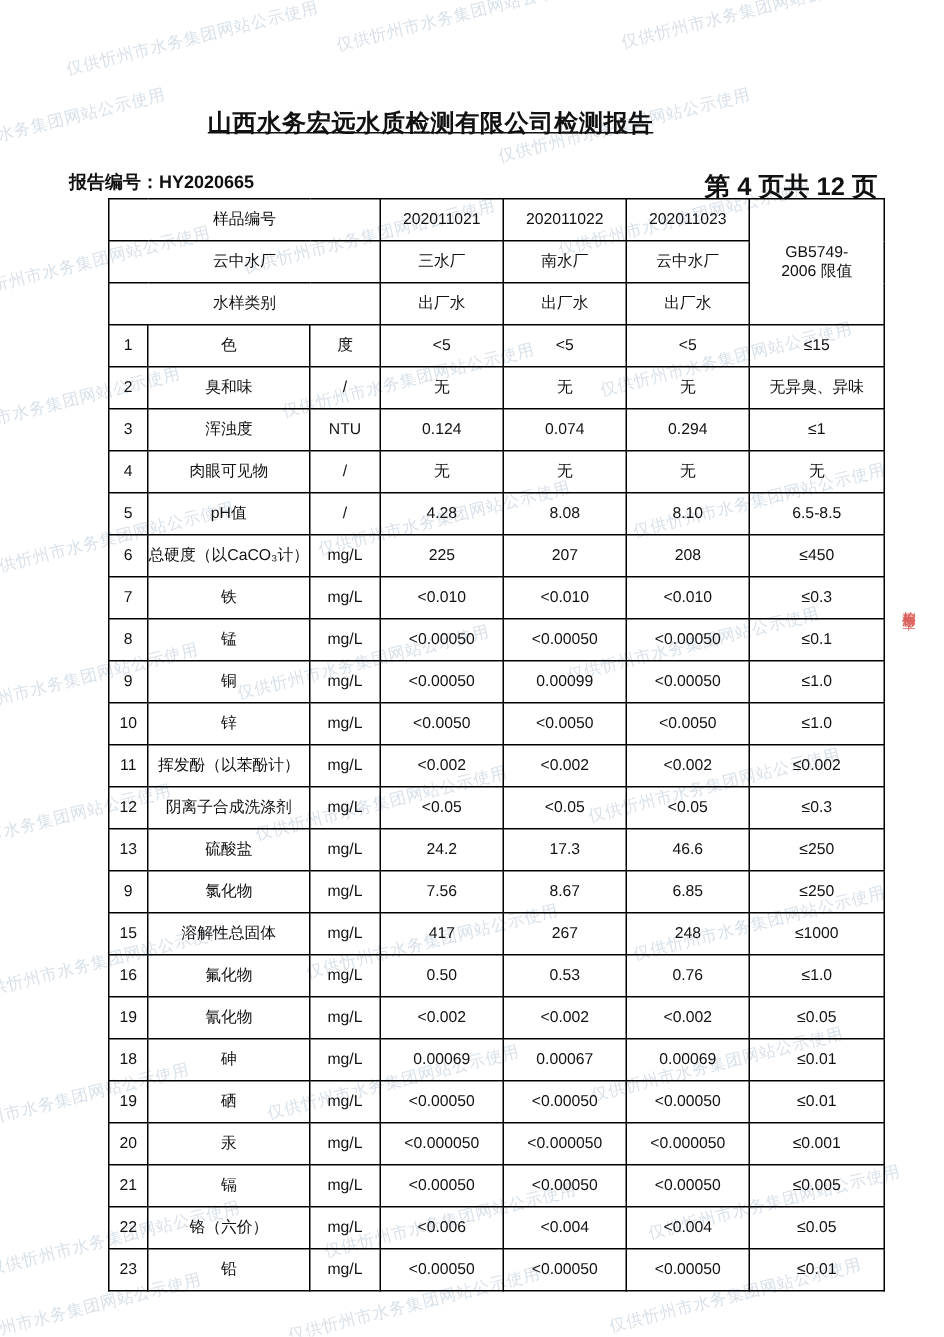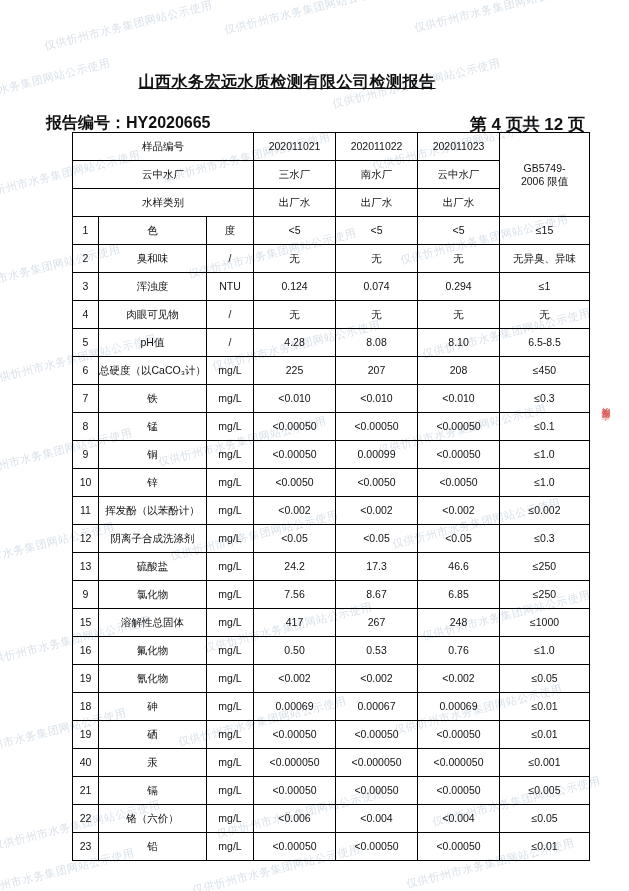--- a/index.html
+++ b/index.html
@@ -48,21 +48,21 @@
     font-size: 16px;
     font-weight: bold;
     letter-spacing: .5px;
     z-index: 8;
     text-decoration: underline;
   }
   .report-no {
     position: absolute;
     top: 113px;
     left: 46px;
-    font-size: 16px;
+    font-size: 12px;
     font-weight: bold;
     z-index: 8;
   }
   .page-no {
     position: absolute;
     top: 113px;
     right: 44px;
     font-size: 17px;
     font-weight: bold;
     z-index: 8;
@@ -364,21 +364,21 @@
         <tr>
           <td class="idx">19</td>
           <td class="item">硒</td>
           <td>mg/L</td>
           <td>&lt;0.00050</td>
           <td>&lt;0.00050</td>
           <td>&lt;0.00050</td>
           <td class="limit">≤0.01</td>
         </tr>
         <tr>
-          <td class="idx">40</td>
+          <td class="idx">20</td>
           <td class="item">汞</td>
           <td>mg/L</td>
           <td>&lt;0.000050</td>
           <td>&lt;0.000050</td>
           <td>&lt;0.000050</td>
           <td class="limit">≤0.001</td>
         </tr>
         <tr>
           <td class="idx">21</td>
           <td class="item">镉</td>

